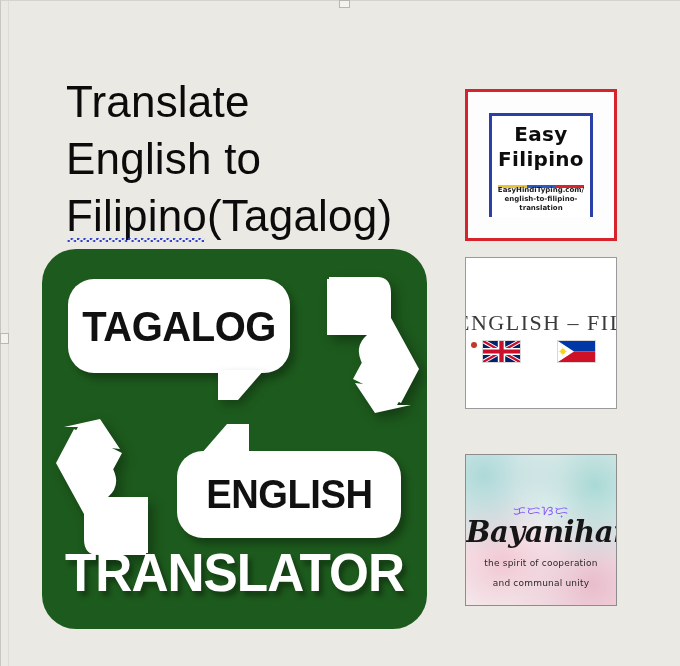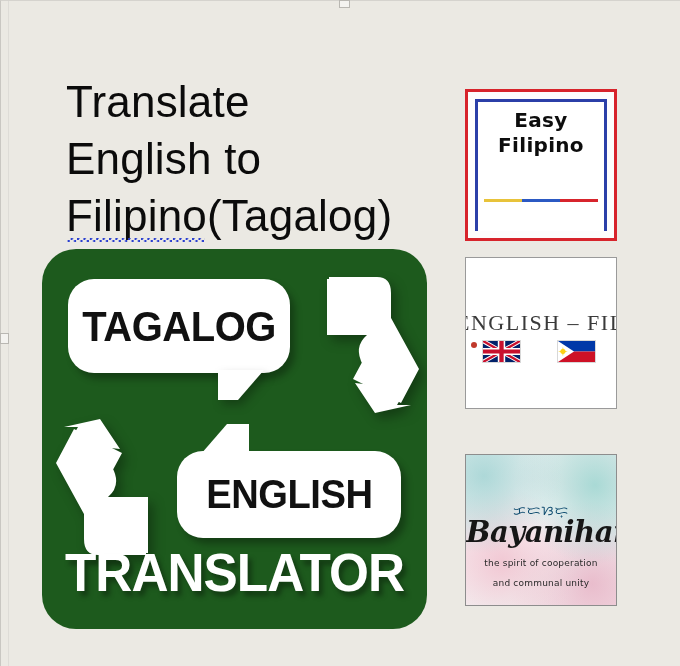--- a/index.html
+++ b/index.html
@@ -173,21 +173,21 @@
     overflow: hidden;
   }
   #thumb-1 { top: 88px;  }
   #thumb-2 { top: 256px; }
   #thumb-3 { top: 453px; }
 
   
   #thumb-1 {
     background: #fdfdfd;
     border: 3px solid #d7242c;
-    padding: 7px;
+    padding: 21px;
   }
   #thumb-1 .inner {
     position: relative;
     width: 100%;
     height: 100%;
     border: 3px solid #2b3fa8;
     border-bottom: none;
     box-sizing: border-box;
     background: #ffffff;
     padding-top: 6px;
@@ -272,21 +272,21 @@
       radial-gradient(circle at 50% 48%, rgba(255,255,255,0.96) 0%, rgba(255,255,255,0.25) 46%),
       linear-gradient(150deg, #dfeeec 0%, #f6eaee 45%, #eef3f1 70%, #f3dde4 100%);
   }
   #thumb-3 .t3-script {
     position: absolute;
     left: 0; right: 0;
     top: 46px;
     text-align: center;
     font-family: "DejaVu Sans", sans-serif;
     font-size: 13px;
-    color: #0c4a6e;
+    color: #8b5cf6;
     letter-spacing: 1px;
   }
   #thumb-3 .t3-word {
     position: absolute;
     left: 0; right: 0;
     top: 60px;
     text-align: center;
     font-family: "DejaVu Serif", serif;
     font-style: italic;
     font-weight: 700;
@@ -344,20 +344,21 @@
 
   <div class="thumb" id="thumb-1">
     <div class="inner">
       <div class="t1-line">Easy</div>
       <div class="t1-line">Filipino</div>
       <div class="t1-tricolor">
         <span style="background:#e8c33a"></span>
           <span style="background:#2b59c3"></span>
           <span style="background:#d7242c"></span>
       </div>
+      <div class="t1-url">EasyHindiTyping.com/english-to-filipino-translation</div>
     </div>
   </div>
 
   <div class="thumb" id="thumb-2">
     <div class="t2-title">ENGLISH – FILIPINO</div>
     <div class="t2-dot"></div>
 
     <div class="flag" id="flag-uk">
       <svg width="100%" height="100%" viewBox="0 0 60 36" preserveAspectRatio="none">
         <rect width="60" height="36" fill="#012169"></rect>

